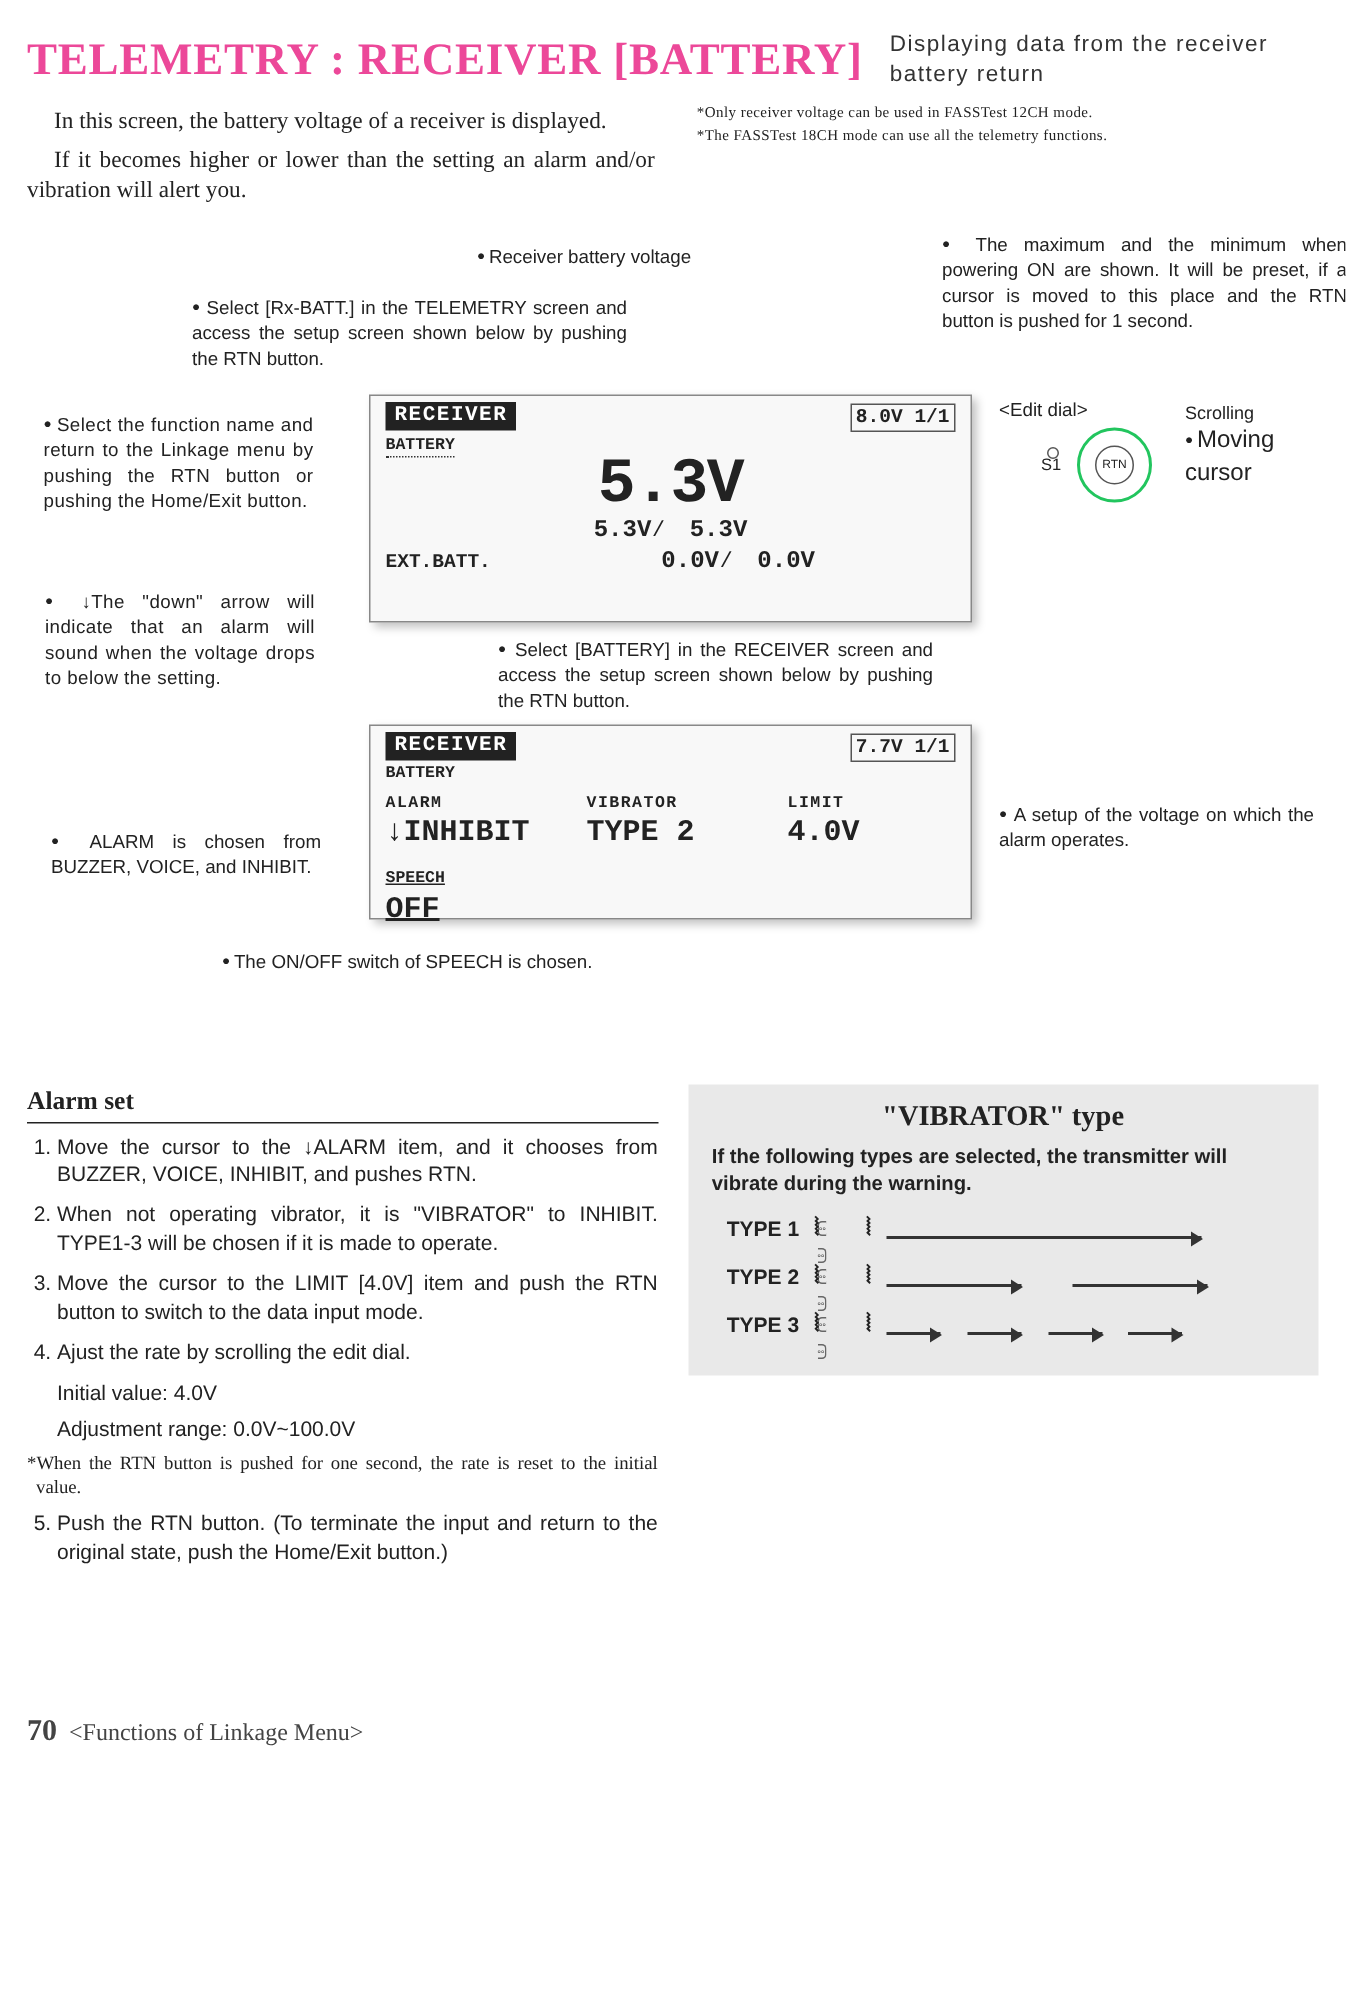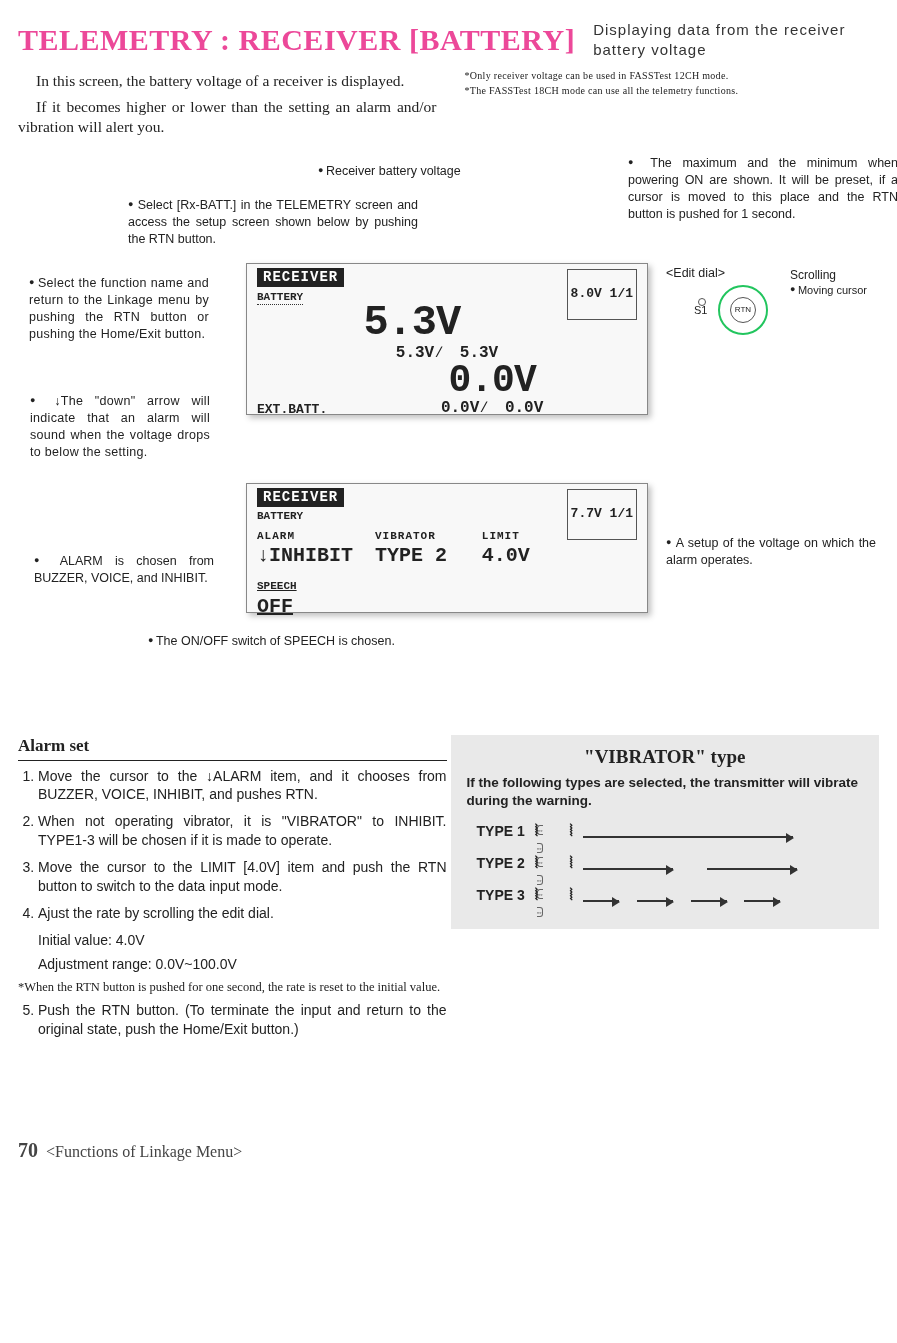--- a/index.html
+++ b/index.html
@@ -36,37 +36,37 @@
     border: 1px solid #888;
     box-shadow: 3px 3px 6px rgba(0,0,0,0.25);
     font-family: "Courier New", monospace;
     font-weight: bold;
     color: #222;
     padding: 4px 10px 6px 10px;
   }
   .lcd-top { left: 228px; top: 108px; width: 402px; height: 152px; }
   .lcd-bot { left: 228px; top: 328px; width: 402px; height: 130px; }
   .lcd .hdr { background: #222; color: #fff; display: inline-block; padding: 0 6px; font-size: 14px; letter-spacing: 1px;}
-  .lcd .corner { float: right; font-size: 13px; border: 1px solid #555; padding: 16px 3px; margin-top:1px;}
+  .lcd .corner { float: right; font-size: 13px; border: 1px solid #555; padding: 0 3px; margin-top:1px;}
   .lcd .bigv { font-size: 42px; letter-spacing: -1px; text-align: center; line-height: 0.9;}
   .lcd .subv { font-size: 16px; text-align: center;}
   .lcd .ext { font-size: 13px; }
   .lcd .row { display: flex; gap: 22px; font-size: 13px; margin-top: 6px;}
   .lcd .row .grp { flex: 1; }
   .lcd .row .lbl { font-size: 11px; letter-spacing: 1px;}
   .lcd .row .val { font-size: 20px; }
   .underline-dot { border-bottom: 1px dotted #333; display: inline-block;}
   .dial {
     position: absolute; left: 700px; top: 130px; width: 50px; height: 50px;
     border: 2px solid #22c55e; border-radius: 50%;
     display: flex; align-items: center; justify-content: center;
     font-size: 9px;
   }
   .dial-inner { width: 26px; height: 26px; border: 1px solid #555; border-radius: 50%; display:flex;align-items:center;justify-content:center;font-size:8px;}
-  .lower-row { display: flex; gap: 4px; margin-top: 20px; }
+  .lower-row { display: flex; gap: 20px; margin-top: 8px; }
   .lower-left { flex: 1; }
   .lower-right { flex: 1; }
   .alarm-head {
     font-family: "Times New Roman", serif;
     font-weight: bold;
     font-size: 17px;
     border-bottom: 1.5px solid #222;
     padding-bottom: 2px;
     margin-bottom: 6px;
   }
@@ -93,21 +93,21 @@
   .arr::after { content:""; position:absolute; right:-1px; top:-5px; border-left:8px solid #333; border-top:5px solid transparent; border-bottom:5px solid transparent;}
   .footer { margin-top: 90px; display:flex; align-items:baseline; gap:8px;}
   .pagenum { font-family: "Times New Roman", serif; font-weight:bold; font-size:20px; color:#444;}
   .footer-label { font-family:"Times New Roman", serif; font-size:16px; color:#444;}
 </style>
 </head>
 <body>
 
 <div class="header">
   <div class="title">TELEMETRY : RECEIVER [BATTERY]</div>
-  <div class="subtitle" style="max-width:260px;">Displaying data from the receiver battery voltage</div>
+  <div class="subtitle" style="max-width:260px;">Displaying data from the receiver battery return</div>
 </div>
 
 <div class="intro-row">
   <div class="intro-left">
     <p>In this screen, the battery voltage of a receiver is displayed.</p>
     <p>If it becomes higher or lower than the setting  an alarm and/or vibration will alert you.</p>
   </div>
   <div class="intro-right">
     <p>*Only receiver voltage can be used in FASSTest 12CH mode.</p>
     <p>*The FASSTest 18CH mode can use all the telemetry functions.</p>
@@ -119,49 +119,49 @@
   <div class="callout bullet" style="left:300px; top:8px; width:200px;">Receiver battery voltage</div>
 
   <div class="callout bullet" style="left:610px; top:0px; width:270px; text-align:justify;">The maximum and the minimum when powering ON are shown. It will be preset, if a cursor is moved to this place and the RTN button is pushed for 1 second.</div>
 
   <div class="callout bullet" style="left:110px; top:42px; width:290px; text-align:justify;">Select [Rx-BATT.] in the TELEMETRY screen and access the setup screen shown below by pushing the RTN button.</div>
 
   <div class="callout bullet" style="left:0px; top:120px; width:180px; text-align:justify; letter-spacing:0.3px;margin-left:11px;">Select the function name and return to the Linkage menu by pushing the RTN button or pushing the Home/Exit button.</div>
 
   <div class="callout bullet" style="left:12px; top:238px; width:180px; text-align:justify; letter-spacing:0.3px;">↓The "down" arrow will indicate that an alarm will sound when the voltage drops to below the setting.</div>
 
+  <div class="callout bullet" style="left:314px; top:270px; width:290px; text-align:justify;">Select [BATTERY] in the RECEIVER screen and access the setup screen shown below by pushing the RTN button.</div>
 
   <div class="callout bullet" style="left:16px; top:398px; width:180px; text-align:justify;">ALARM is chosen from BUZZER, VOICE, and INHIBIT.</div>
 
   <div class="callout bullet" style="left:130px; top:478px; width:300px;">The ON/OFF switch of SPEECH is chosen.</div>
 
   <div class="callout bullet" style="left:648px; top:380px; width:210px; text-align:justify;">A setup of the voltage on which the alarm operates.</div>
 
   <div class="callout" style="left:648px; top:110px;">&lt;Edit dial&gt;</div>
   <div class="callout" style="left:772px; top:112px; font-size:12px;">Scrolling</div>
-  <div class="callout bullet" style="left:772px; top:128px; font-size:11px;">Moving cursor</div>
+  <div class="callout bullet" style="left:772px; top:128px; font-size:16px;">Moving cursor</div>
   <div class="callout" style="left:676px; top:148px; font-size:11px;">S1</div>
 
   <div class="dial">
     <div class="dial-inner">RTN</div>
   </div>
   <div style="position:absolute; left:680px; top:143px; width:8px; height:8px; border:1px solid #555; border-radius:50%;"></div>
 
   <div class="lcd lcd-top">
     <div>
       <span class="hdr">RECEIVER</span>
       <span class="corner">8.0V 1/1</span>
     </div>
     <div class="underline-dot" style="font-size:11px; margin-top:2px;">BATTERY</div>
     <div class="bigv">5.3V</div>
     <div class="subv">5.3V∕　5.3V</div>
     <div style="display:flex; align-items:flex-end; gap:20px;">
       <div class="ext">EXT.BATT.</div>
       <div style="flex:1;">
-        <div class="bigv" style="font-size:38px;">0.0V</div>
         <div class="subv">0.0V∕　0.0V</div>
       </div>
     </div>
   </div>
 
   <div class="lcd lcd-bot">
     <div>
       <span class="hdr">RECEIVER</span>
       <span class="corner">7.7V 1/1</span>
     </div>

